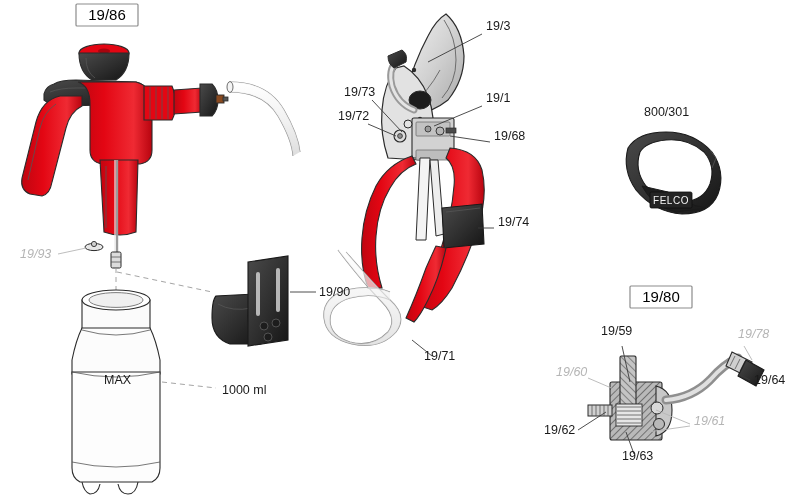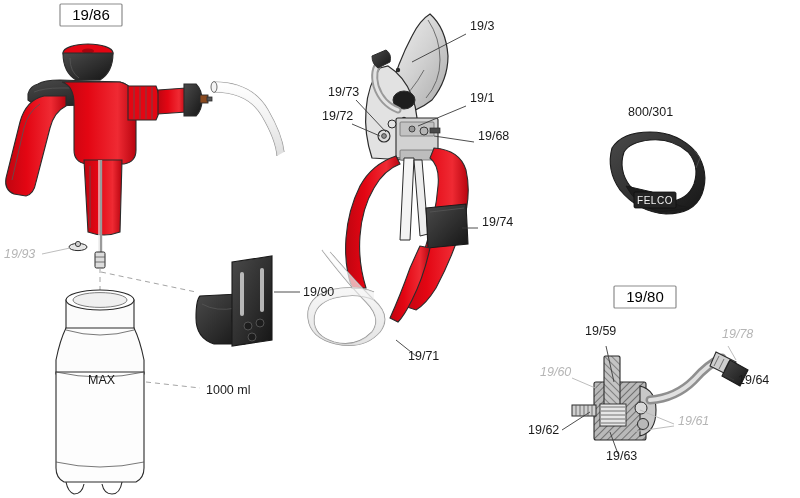--- a/index.html
+++ b/index.html
@@ -12,20 +12,21 @@
     height: 498px;
     position: relative;
     overflow: hidden;
     font-family: "Liberation Sans", sans-serif;
   }
   #diagram-root {
     position: absolute;
     left: 0; top: 0;
     width: 640px;
     height: 498px;
+    padding-left: 16px;
   }
   svg.diagram {
     display: block;
     width: 800px;
     height: 498px;
   }
   .label-text {
     font-family: "Liberation Sans", sans-serif;
     font-size: 12.5px;
     fill: #1a1a1a;

